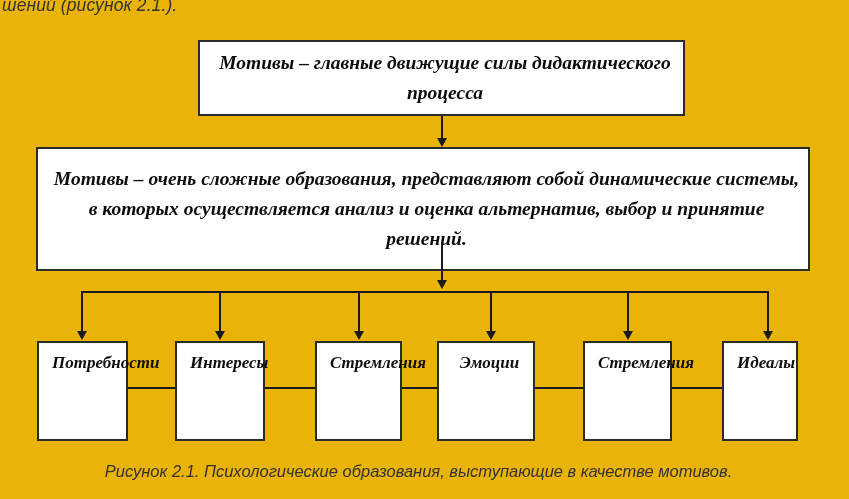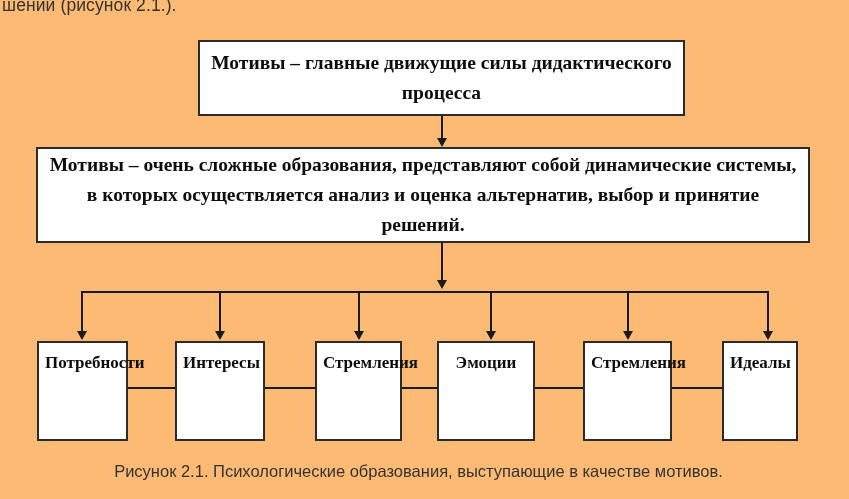--- a/index.html
+++ b/index.html
@@ -4,24 +4,25 @@
 <style>
   html, body {
     margin: 0;
     padding: 0;
     background: #ffffff;
   }
   #page {
     position: relative;
     width: 849px;
     height: 499px;
-    background: #fdba74;
+    background: #eab308;
     overflow: hidden;
     font-family: "Liberation Serif", "DejaVu Serif", serif;
     color: #111111;
+    font-style: italic;
   }
 
   
   .running-text {
     position: absolute;
     left: 2px;
     top: -5px;
     font-family: "Liberation Sans", "DejaVu Sans", sans-serif;
     font-size: 17.5px;
     letter-spacing: 0.1px;
@@ -35,20 +36,21 @@
     box-sizing: border-box;
     border: 2px solid #2b2b2b;
     background: #ffffff;
     display: flex;
     align-items: center;
     justify-content: center;
     text-align: center;
     font-family: "Liberation Serif", "DejaVu Serif", serif;
     font-weight: bold;
     color: #0d0d0d;
+    padding-left: 7px;
   }
   .box .txt {
     display: block;
     width: 100%;
     padding: 0 6px;
     box-sizing: border-box;
   }
 
   
   #box-top {
@@ -58,21 +60,21 @@
     height: 76px;
     font-size: 19.5px;
     line-height: 30px;
   }
 
   
   #box-second {
     left: 36px;
     top: 147px;
     width: 774px;
-    height: 96px;
+    height: 124px;
     font-size: 19.5px;
     line-height: 30px;
   }
 
   
   .leaf {
     top: 341px;
     height: 100px;
     font-size: 17px;
     line-height: 25px;

